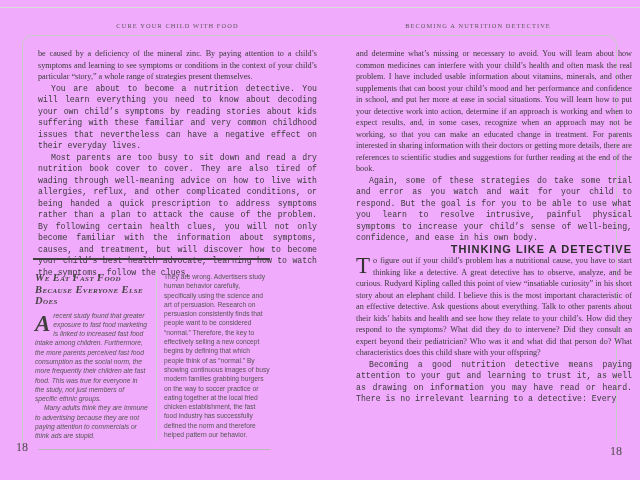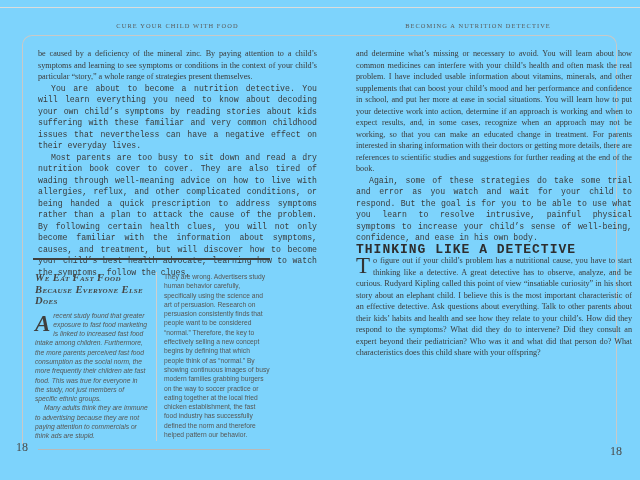--- a/index.html
+++ b/index.html
@@ -1,38 +1,38 @@
 <!DOCTYPE html>
 <html><head>
 <meta charset="utf-8">
 <style>
   html,body{margin:0;padding:0;}
   body{width:640px;height:480px;background:#ffffff;overflow:hidden;position:relative;
        font-family:"Liberation Serif", serif;color:#3b3b3b;}
-  .spread{position:absolute;inset:0;background:#7dd3fc;}
+  .spread{position:absolute;inset:0;background:#f0abfc;}
 
   .page-edge-line{position:absolute;top:7px;left:0;width:640px;height:1px;background:#dcdcda;}
 
   .running-head{position:absolute;top:22px;font-size:6.4px;letter-spacing:1.1px;
       color:#5a5a58;text-align:center;font-family:"Liberation Serif",serif;}
   .running-head.left{left:38px;width:279px;}
   .running-head.right{left:340px;width:276px;}
 
   .frame{position:absolute;left:22px;top:35px;width:593px;height:408px;
       border:1px solid #c9c9c7;border-bottom:none;border-radius:10px 10px 0 0;}
 
   .bodycol{position:absolute;top:48px;font-size:8.2px;line-height:11.5px;
       text-align:justify;color:#3b3b3b;}
   .bodycol.left{left:38px;width:279px;}
   .bodycol.right{left:356px;width:276px;}
   .bodycol p{margin:0;}
   .bodycol p.indent{text-indent:13px;font-family:Liberation Mono, monospace;}
 
-  .section-heading{font-family:Liberation Mono, monospace;font-weight:bold;
-      font-size:13px;letter-spacing:1px;color:#2e2e2e;margin:12px 0 5px 0;text-align:left;}
+  .section-heading{font-family:Liberation Sans, sans-serif;font-weight:bold;
+      font-size:11px;letter-spacing:1px;color:#2e2e2e;margin:12px 0 5px 0;text-align:right;}
 
   .dropcap{float:left;font-family:"Liberation Serif",serif;font-size:23px;
       line-height:19px;padding:1px 3px 0 0;color:#333;}
 
   
   .sidebar{position:absolute;left:33px;top:258px;width:237px;}
   .sidebar-toprule{height:2px;background:#3f3f3d;margin-bottom:12px;}
   .sidebar-botrule{height:1px;background:#b9b9b7;margin-top:8px;margin-left:5px;}
   .sidebar-cols{display:flex;align-items:stretch;}
   .sb-col1{width:113px;padding-left:2px;font-style:italic;}
@@ -87,18 +87,19 @@
       </div>
     </div>
     <div class="sidebar-botrule"></div>
   </div>
 
   <div class="bodycol right">
     <p>and determine what’s missing or necessary to avoid. You will learn about how common medicines can interfere with your child’s health and often mask the real problem. I have included usable information about vitamins, minerals, and other supplements that can boost your child’s mood and her performance and confidence in school, and put her more at ease in social situations. You will learn how to put your detective work into action, determine if an approach is working and when to expect results, and, in some cases, recognize when an approach may not be working, so that you can make an educated change in treatment. For parents interested in sharing information with their doctors or getting more details, there are references to scientific studies and suggestions for further reading at the end of the book.</p>
     <p class="indent">Again, some of these strategies do take some trial and error as you watch and wait for your child to respond. But the goal is for you to be able to use what you learn to resolve intrusive, painful physical symptoms to increase your child’s sense of well-being, confidence, and ease in his own body.</p>
     <p class="section-heading">THINKING LIKE A DETECTIVE</p>
     <p><span class="dropcap">T</span><span>o figure out if your child’s problem has a nutritional cause, you have to start thinking like a detective. A great detective has to observe, analyze, and be curious. Rudyard Kipling called this point of view “insatiable curiosity” in his short story about an elephant child. I believe this is the most important characteristic of an effective detective. Ask questions about everything. Talk to other parents about their kids’ habits and health and see how they relate to your child’s. How did they respond to the symptoms? What did they do to intervene? Did they consult an expert beyond their pediatrician? Who was it and what did that person do? What characteristics does this child share with your offspring?</span></p>
+    <p class="indent">Becoming a good nutrition detective means paying attention to your gut and learning to trust it, as well as drawing on information you may have read or heard. There is no irrelevant learning to a detective: Every</p>
   </div>
 
   <div class="page-number left">18</div>
   <div class="page-number right">18</div>
 
 </div>
 
 </body></html>

